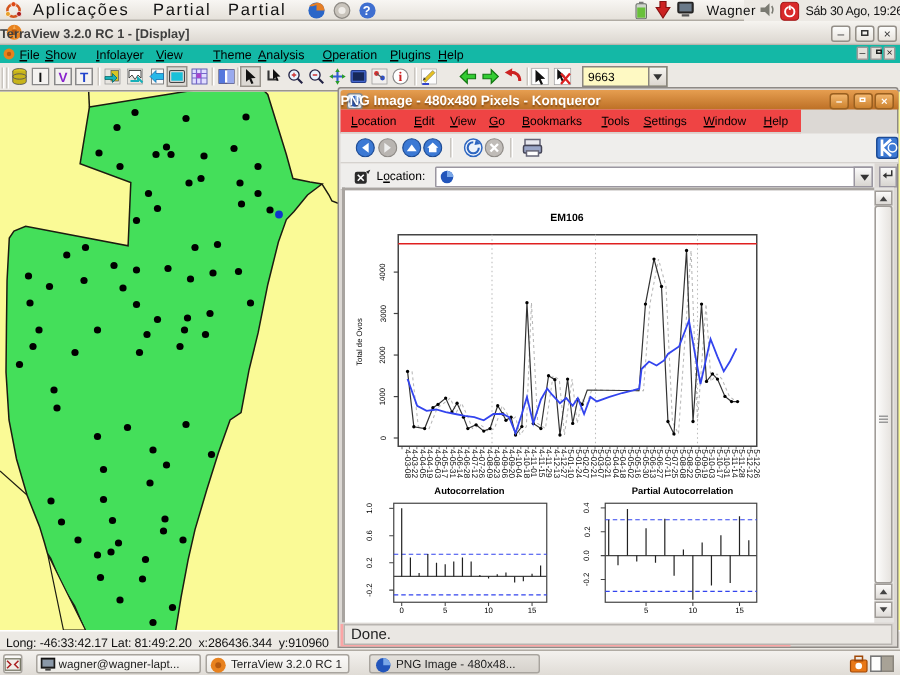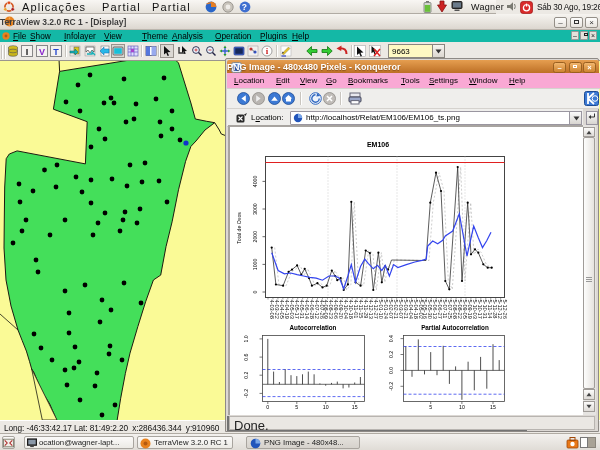--- a/index.html
+++ b/index.html
@@ -19,28 +19,28 @@
 #tvtool{left:0;top:42px;width:600px;height:19px;background:#ece9e4;border-bottom:1px solid #9a958e}
 .tbi{position:absolute;top:3px;width:12px;height:12px}
 .tsep{position:absolute;top:3px;width:2px;height:12px;border-left:1px solid #c9c5bf;border-right:1px solid #fff}
 
 #tvstatus{left:0;top:420px;width:600px;height:13px;background:#ece9e4;border-top:1px solid #fff;font-size:8.3px;color:#111;white-space:nowrap;letter-spacing:-0.1px}
 
 #konq{left:225px;top:58px;width:374px;height:374px;background:#dcd8d4;border:1px solid #8e8a86;border-radius:2px 2px 0 0}
 #ktitle{position:absolute;left:1px;top:1px;width:372px;height:13px;background:linear-gradient(#e69e50,#bd7026);border-radius:2px 2px 0 0}
 #ktitle .t{position:absolute;left:0;top:1.5px;width:346px;text-align:left;font-size:9px;font-weight:bold;color:#fff;text-shadow:0 1px 1px rgba(80,40,0,.5)}
 .kbtn{position:absolute;top:1.5px;width:13px;height:11px;background:linear-gradient(#f2b66d,#cd8330);border:1px solid #9a6020;border-radius:2.5px;color:#fff;font-weight:bold;font-size:7.5px;line-height:9px;text-align:center}
-#kmenu{position:absolute;left:1px;top:14px;width:373px;height:16px;background:#f9a8d4;border-bottom:1px solid #d5d2ce;font-size:8px;color:#000}
+#kmenu{position:absolute;left:1px;top:14px;width:307px;height:16px;background:#ef4444;border-bottom:1px solid #d5d2ce;font-size:8px;color:#000}
 #kmenu span{position:absolute;top:3px}
 #kmenu u{text-decoration:underline}
 #ktool{position:absolute;left:1px;top:30px;width:372px;height:20px;background:#efeeec;border-bottom:1px solid #d5d2ce}
 #kloc{position:absolute;left:1px;top:50px;width:356px;height:18px;background:#efeeec;border-bottom:1px solid #c9c6c2;font-size:8px}
 #kcontent{background:#fff}
 #kscroll{position:absolute;left:357px;top:66px;width:13px;height:290px;background:#e6e4e1}
-#kstatus{position:absolute;left:1px;top:357px;width:300px;height:15px;background:#737373;font-size:13px;color:#222}
+#kstatus{position:absolute;left:1px;top:357px;width:300px;height:15px;background:#fca5a5;font-size:10px;color:#222}
 
 #taskbar{left:0;top:433px;width:600px;height:17px;background:linear-gradient(#f3f1ee,#e0dcd6);border-top:1px solid #b0aba3;font-size:7.8px;color:#222}
 .task{position:absolute;top:1.5px;height:13px;background:linear-gradient(#fbfaf9,#eceae5);border:1px solid #a8a49e;border-radius:2px;line-height:12px;overflow:hidden;white-space:nowrap}
 </style></head>
 <body>
 
 <svg width="600" height="359" viewBox="0 0 600 359" style="position:absolute;left:0;top:61px">
 <rect x="0" y="0" width="600" height="359" fill="#fafa96"></rect>
 <polygon points="59.6,10.4 133.0,-1.5 175.0,-1.5 178.5,2.0 190.9,42.0 195.3,58.0 206.7,60.3 214.7,61.7 205.0,69.0 196.0,80.0 190.9,85.4 185.6,100.3 178.5,128.8 172.1,160.8 166.0,185.7 160.7,214.1 153.4,219.0 145.6,240.8 137.8,265.7 130.0,292.1 125.4,312.3 120.7,337.2 117.0,360.0 57.0,360.0 49.7,342.9 44.4,334.4 39.1,323.9 33.8,311.2 31.7,308.1 29.6,300.7 26.4,290.1 22.2,279.6 18.0,269.0 11.0,245.0 6.0,219.0 4.0,187.0 4.3,157.0 4.7,126.0 6.2,97.7 9.3,93.0 17.1,89.9 85.4,102.9 87.2,60.7 53.4,48.2" fill="#44df5a" stroke="#1c1c10" stroke-width="1"></polygon>
 <polygon points="31.7,308.1 42.3,359 57,359" fill="#fafa96" stroke="#1c1c10" stroke-width="0.8"></polygon>
@@ -404,21 +404,20 @@
         <rect x="0.5" y="1.5" width="8" height="8" rx="1.5" fill="#2a2a2a"></rect>
         <path d="M2.5 3.5 L6.5 7.5 M6.5 3.5 L2.5 7.5" stroke="#fff" stroke-width="1.1"></path>
         <path d="M8 1.5 L11 0 L9.5 3Z" fill="#2a2a2a"></path>
       </svg>
   <span style="position:absolute;left:24px;top:4px">L<u>o</u>cation:</span>
   <span style="position:absolute;left:63px;top:1.5px;width:292px;height:14px;background:#fff;border:1px solid #9a96a0;border-radius:1px"></span>
   <svg class="ic" style="left:66px;top:3.5px" width="10" height="10" viewBox="0 0 11 11">
         <circle cx="5.5" cy="5.5" r="4.6" fill="#2255bb"></circle>
         <path d="M5.5 0.9 A4.6 4.6 0 0 1 10.1 5.5 L5.5 5.5Z" fill="#7aa7e8"></path>
       </svg>
-  <span style="position:absolute;left:79px;top:4px;color:#000">http://localhost/Relat/EM106/EM106_ts.png</span>
   <span style="position:absolute;left:342px;top:1.5px;width:13px;height:14px;background:linear-gradient(#fafafa,#d8d5d0);border:1px solid #9a96a0"></span>
   <svg class="ic" style="left:345.5px;top:6.5px" width="7" height="5" viewBox="0 0 7 5">
         <path d="M0.5 0.5 L6.5 0.5 L3.5 4.5Z" fill="#333"></path>
       </svg>
   <span style="position:absolute;left:359px;top:1.5px;width:12px;height:14px;background:linear-gradient(#fafafa,#d8d5d0);border:1px solid #9a96a0"></span>
   <svg class="ic" style="left:361px;top:4px" width="8" height="8" viewBox="0 0 8 8">
         <path d="M6.5 0.5 V4 H2" fill="none" stroke="#333" stroke-width="1"></path>
         <path d="M3 2 L0.5 4 L3 6Z" fill="#333"></path>
       </svg>
  </div>
@@ -688,21 +687,21 @@
  <svg class="ic" style="left:3px;top:4px" width="11" height="10" viewBox="0 0 13 10">
       <rect x="0.5" y="0.5" width="12" height="9" fill="#f0ede8" stroke="#776"></rect>
       <path d="M2 2 L5 5 L2 8 M11 2 L8 5 L11 8" stroke="#a22" stroke-width="1.2" fill="none"></path>
     </svg>
  <span class="task" style="left:24px;width:110px"></span>
  <svg class="ic" style="left:27px;top:4px" width="10" height="10" viewBox="0 0 11 10">
       <rect x="0.5" y="0.5" width="10" height="7" fill="#333" stroke="#111"></rect>
       <rect x="1.5" y="1.5" width="8" height="5" fill="#8a98a8"></rect>
       <rect x="3.5" y="8" width="4" height="1.5" fill="#444"></rect>
     </svg>
- <span style="position:absolute;left:39px;top:3.5px;width:92px;overflow:hidden;white-space:nowrap">ocation@wagner-lapt...</span>
+ <span style="position:absolute;left:39px;top:3.5px;width:92px;overflow:hidden;white-space:nowrap">wagner@wagner-lapt...</span>
  <span class="task" style="left:137px;width:96px"></span>
  <svg class="ic" style="left:140px;top:3.5px" width="11" height="11" viewBox="0 0 11 11">
       <circle cx="5.5" cy="5.5" r="5" fill="#e8821e"></circle>
       <circle cx="5.5" cy="5.5" r="2" fill="#b55a10"></circle>
     </svg>
  <span style="position:absolute;left:154px;top:3.5px;width:76px;overflow:hidden;white-space:nowrap">TerraView 3.2.0 RC 1 -...</span>
  <span class="task" style="left:246px;width:114px;background:linear-gradient(#e4e1dc,#d6d2cc)"></span>
  <svg class="ic" style="left:250px;top:3.5px" width="11" height="11" viewBox="0 0 11 11">
       <circle cx="5.5" cy="5.5" r="4.8" fill="#2255bb"></circle>
       <path d="M5.5 0.7 A4.8 4.8 0 0 1 10.3 5.5 L5.5 5.5Z" fill="#7aa7e8"></path>

